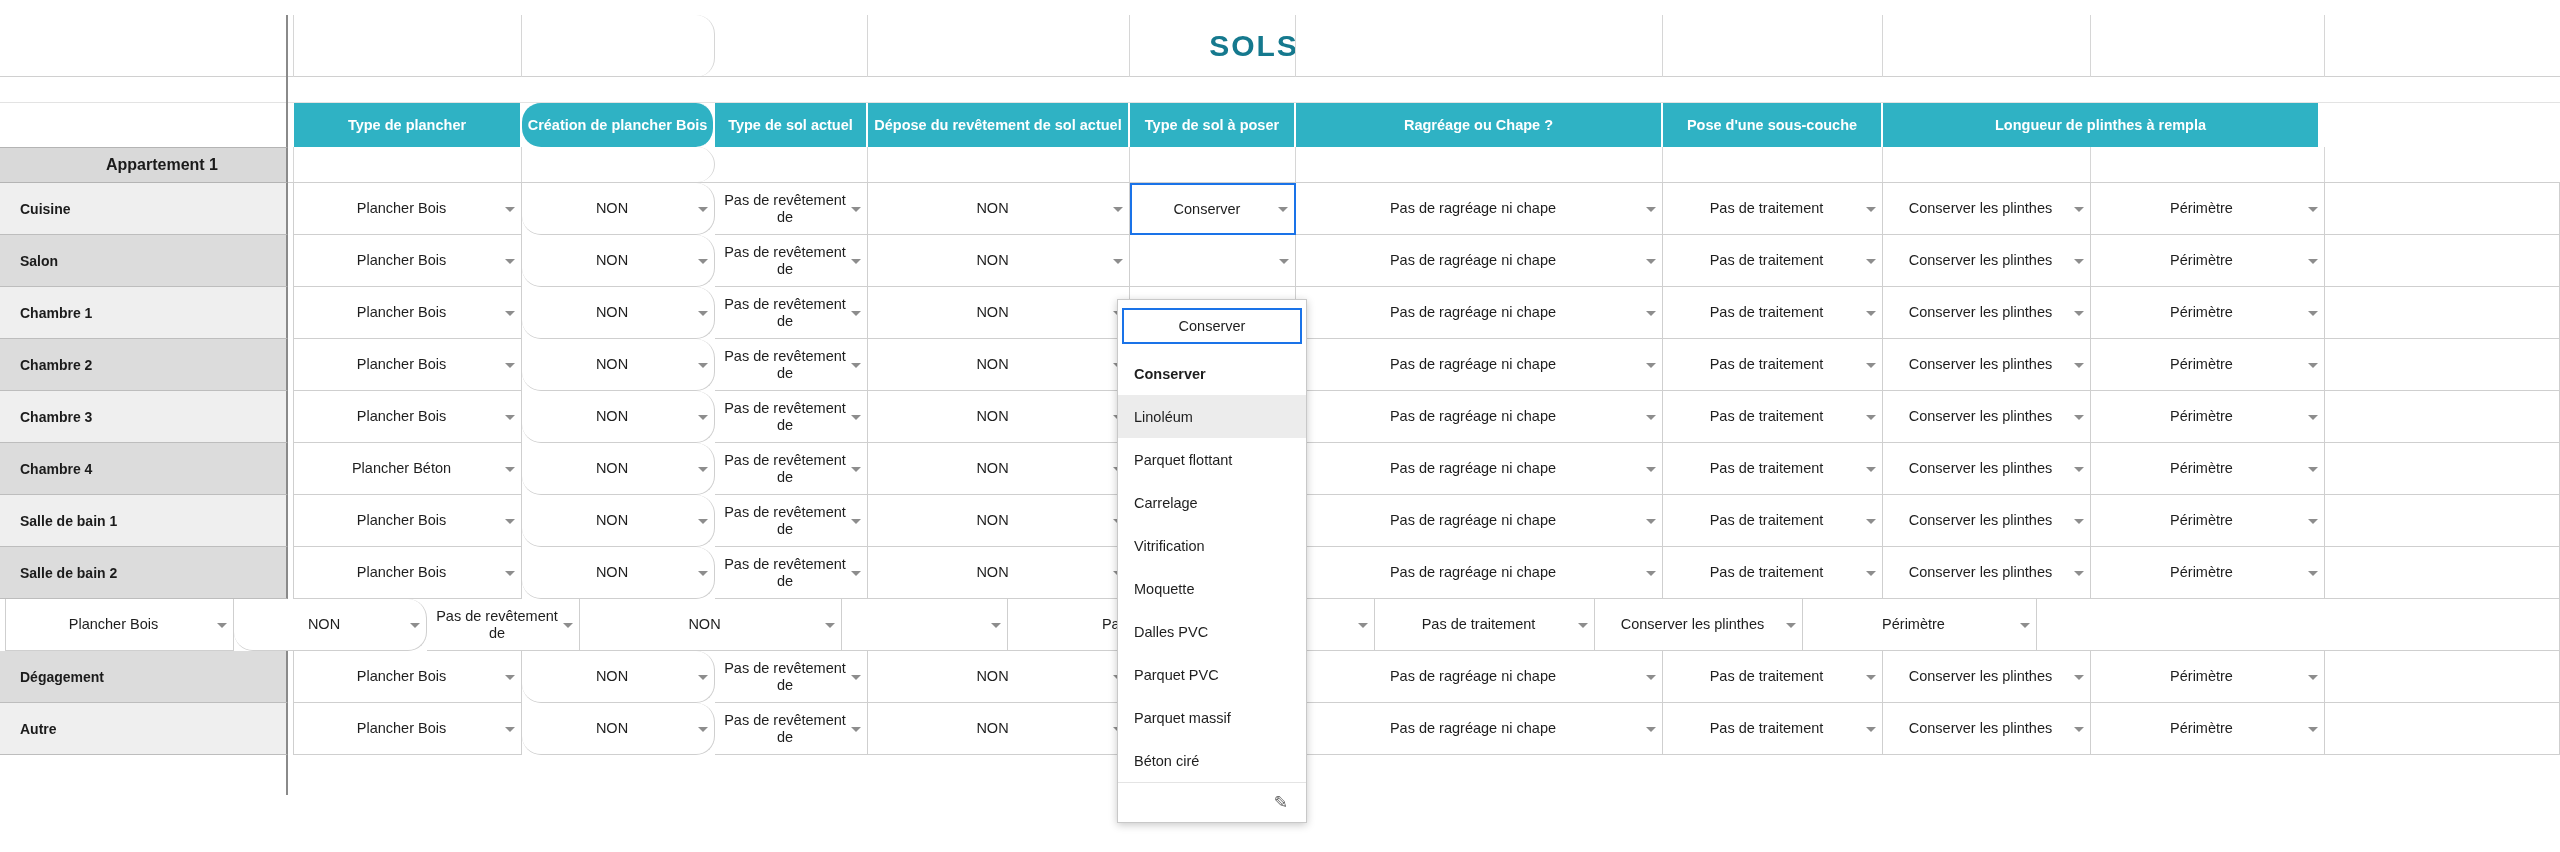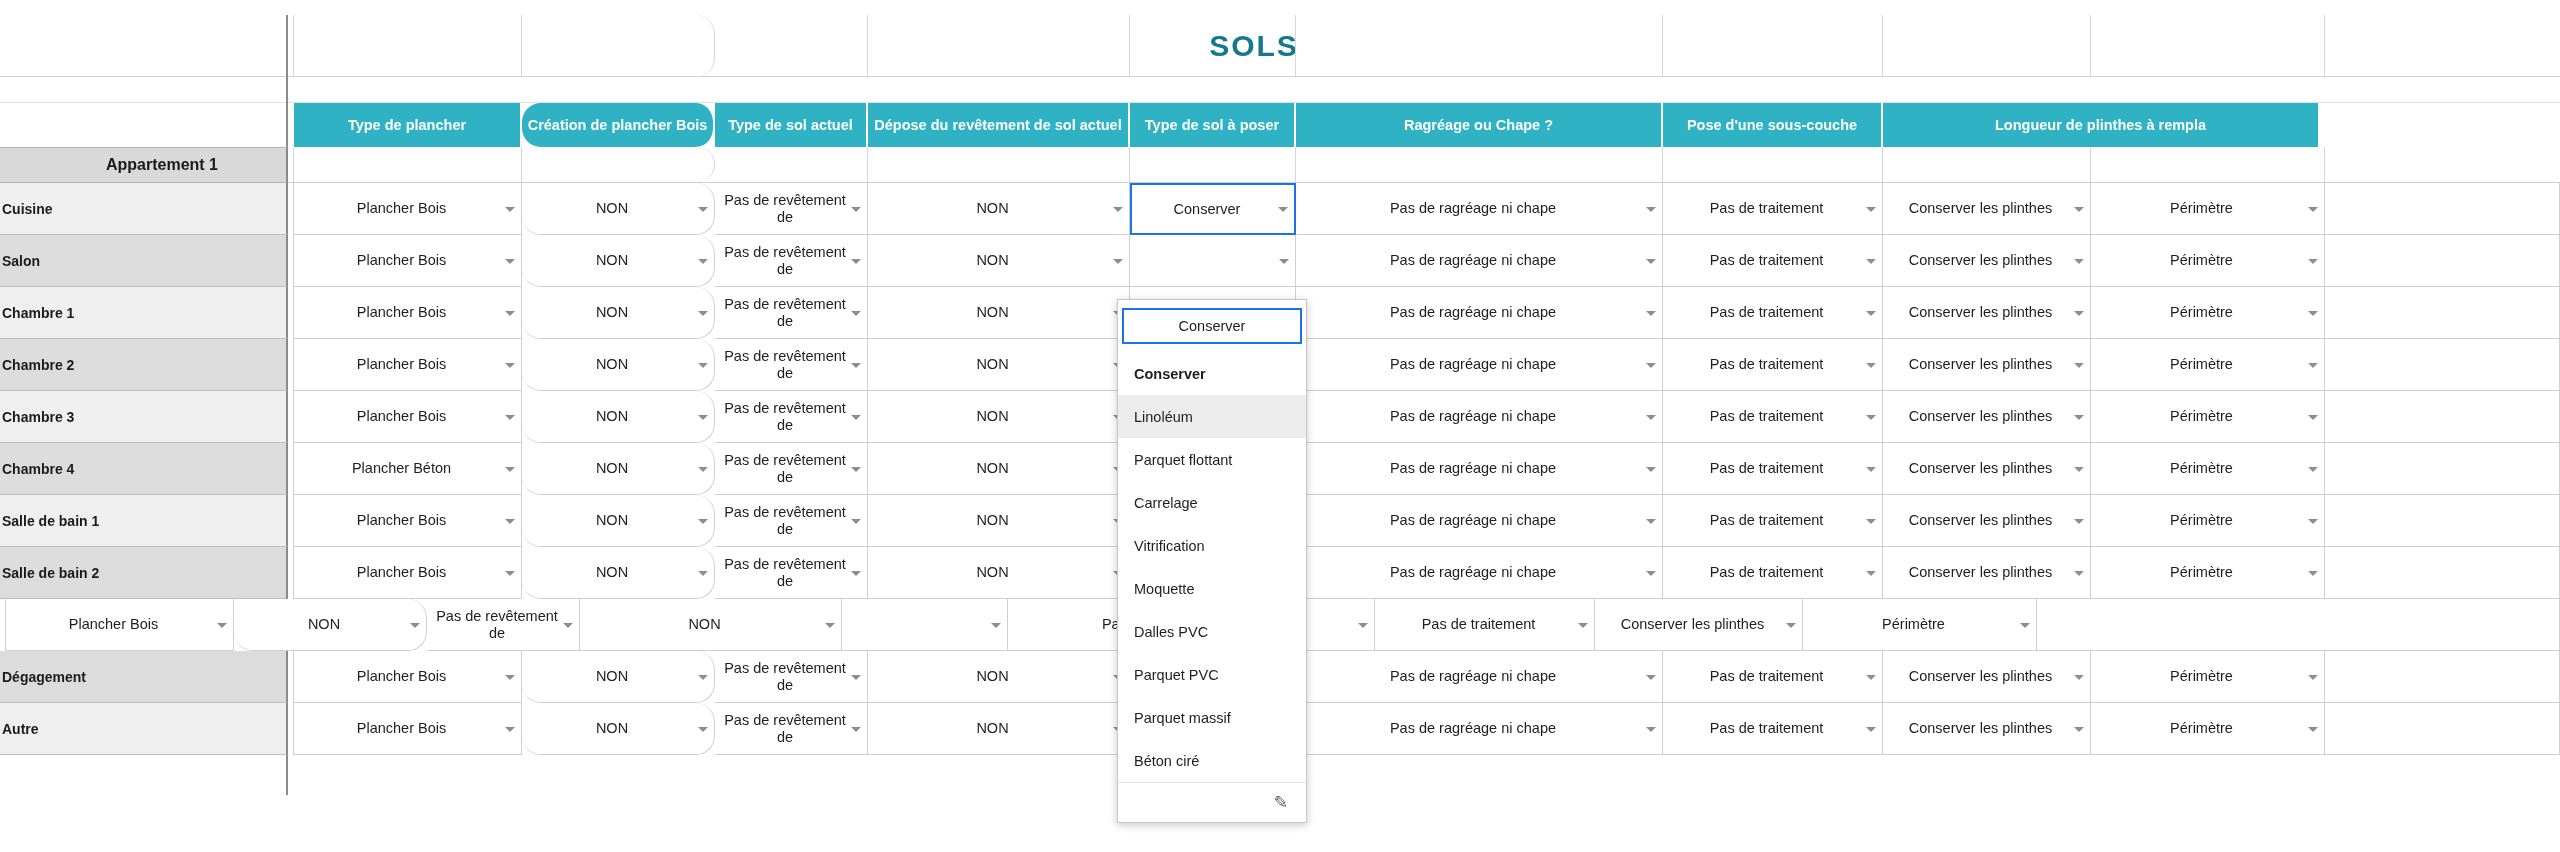--- a/index.html
+++ b/index.html
@@ -125,21 +125,21 @@
   .apt-right .seps > div { border-right: 1px solid #d6d6d6; height: 100%; }
 
   
   .drow { height: 52px; }
   .rowlabel {
     height: 52px;
     border-right: 2px solid #8a8a8a;
     border-bottom: 1px solid #bdbdbd;
     display: flex;
     align-items: center;
-    padding-left: 2px;
+    padding-left: 20px;
     font-weight: bold;
     font-size: 14px;
     color: #1b1b1b;
   }
   .rl-a { background: #efefef; }
   .rl-b { background: #dcdcdc; }
 
   .gapcell {
     height: 52px;
     background: #ffffff;

